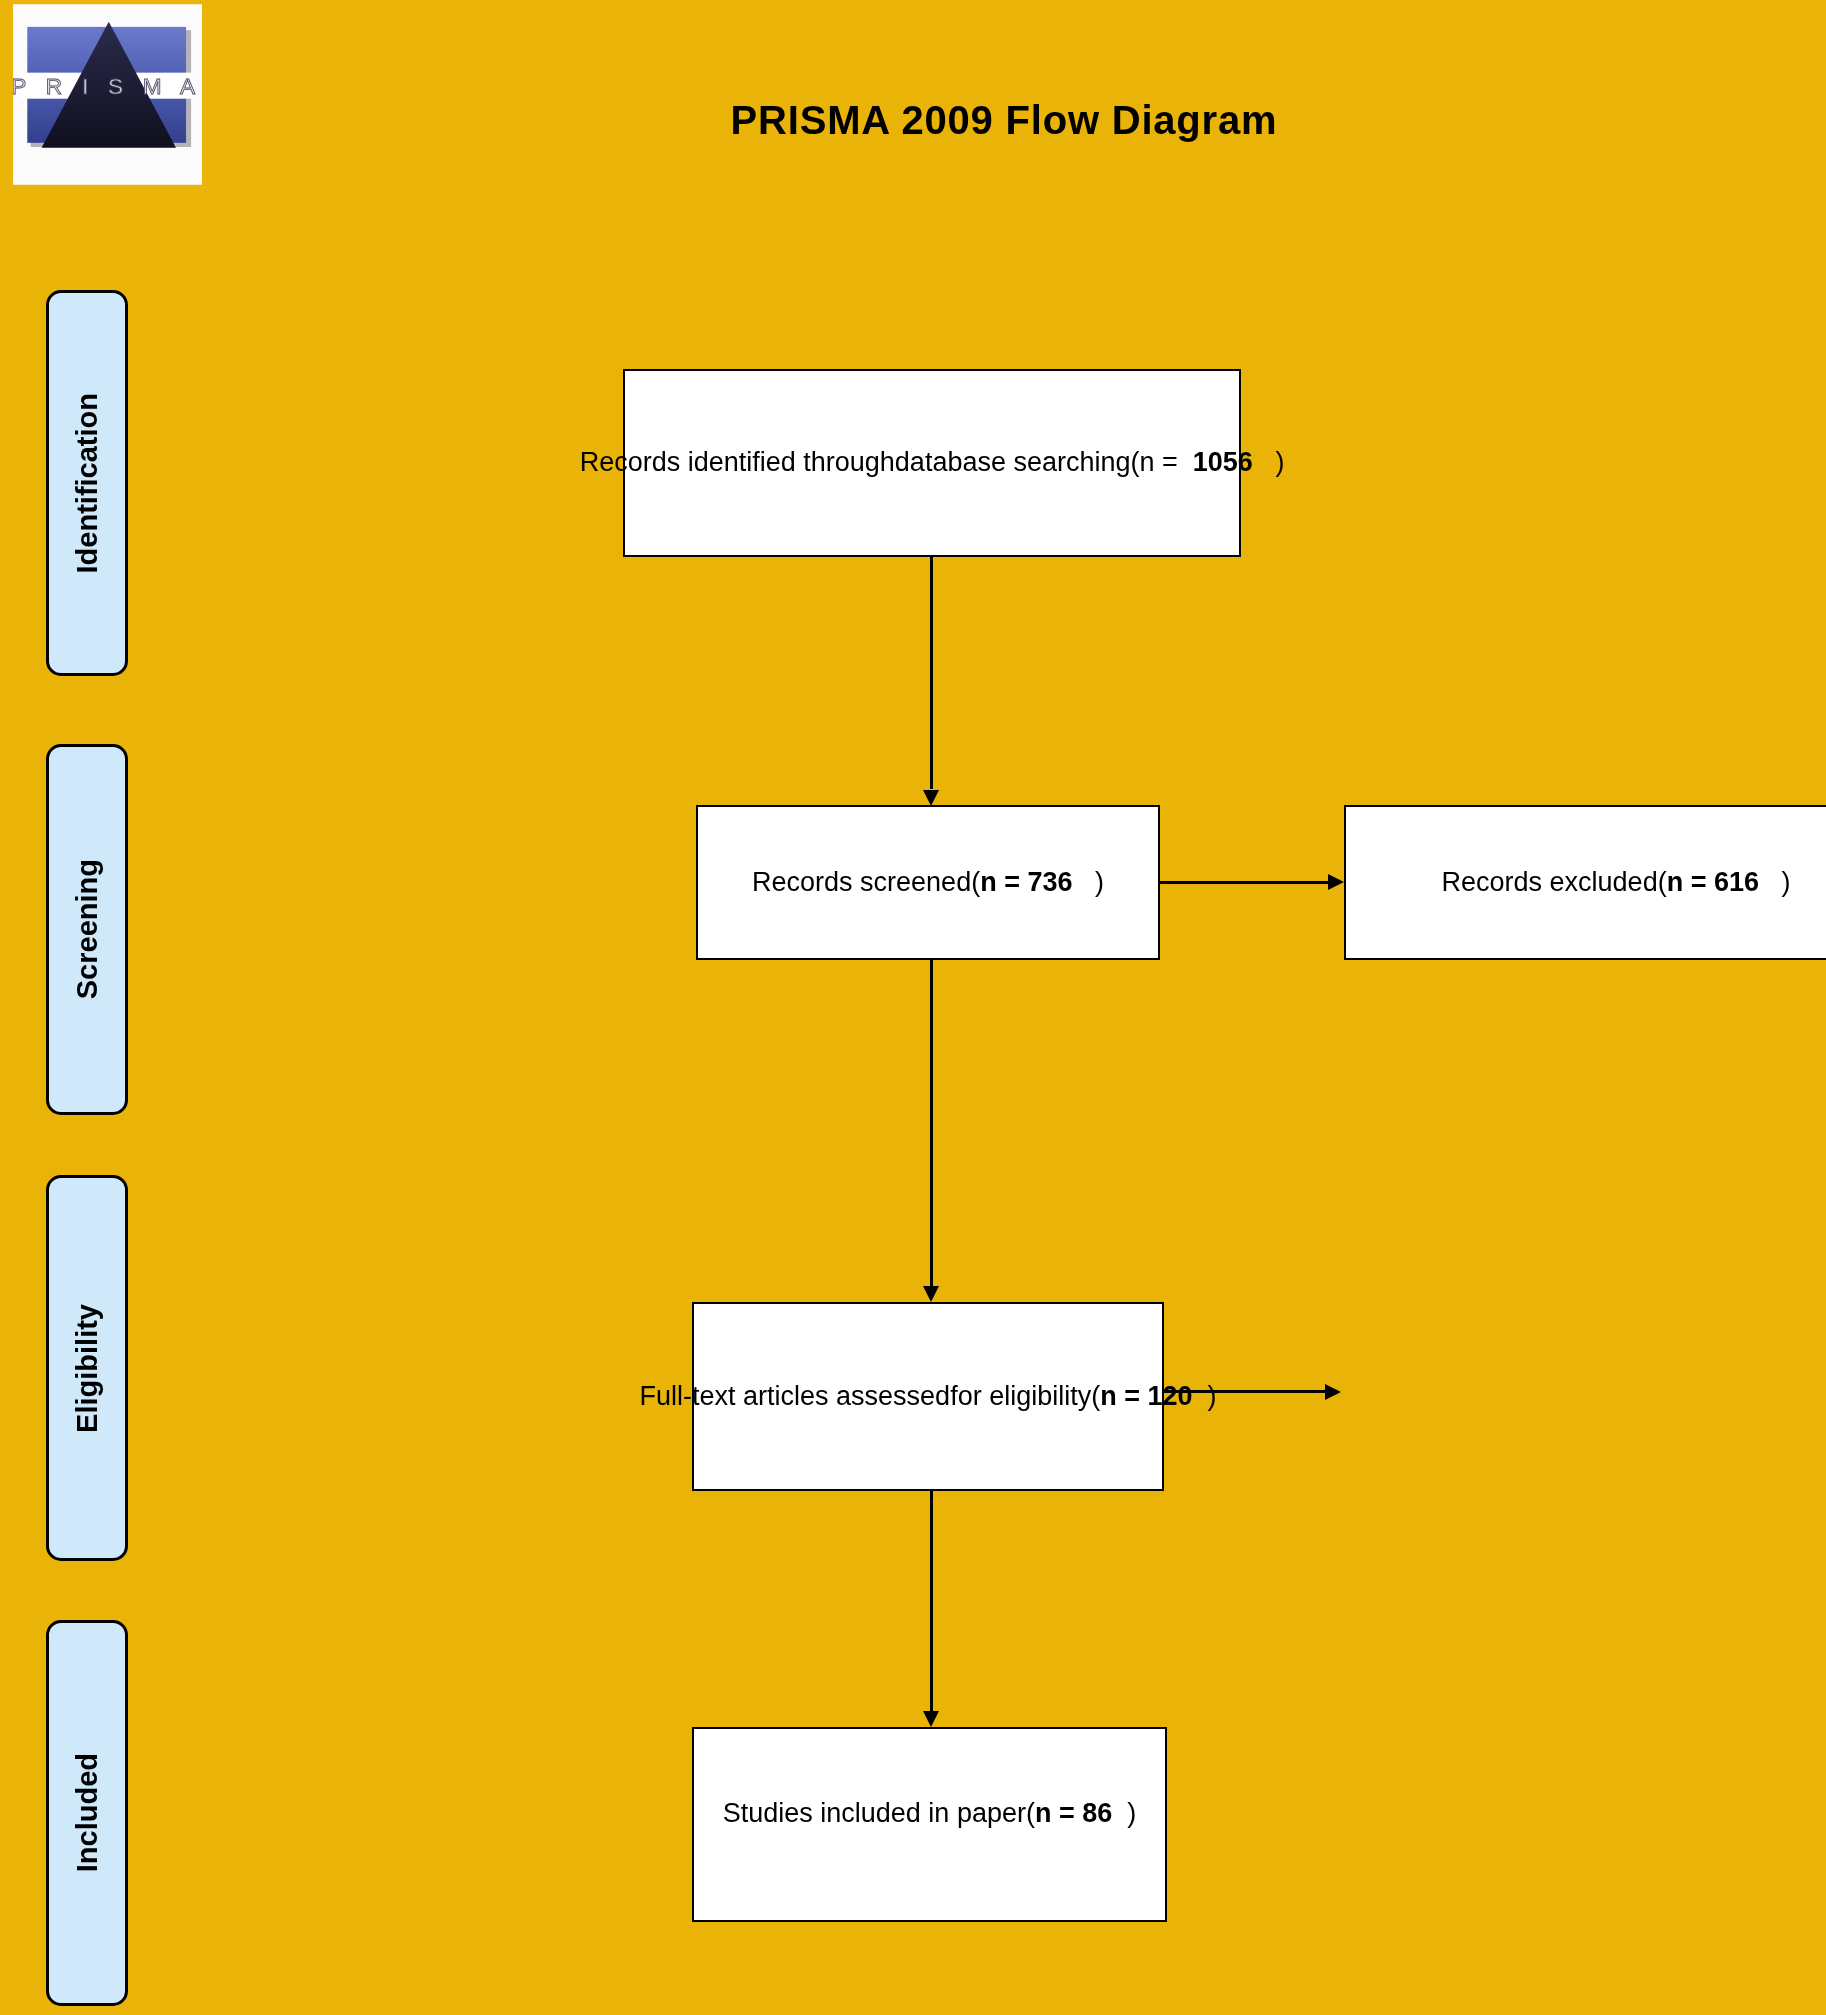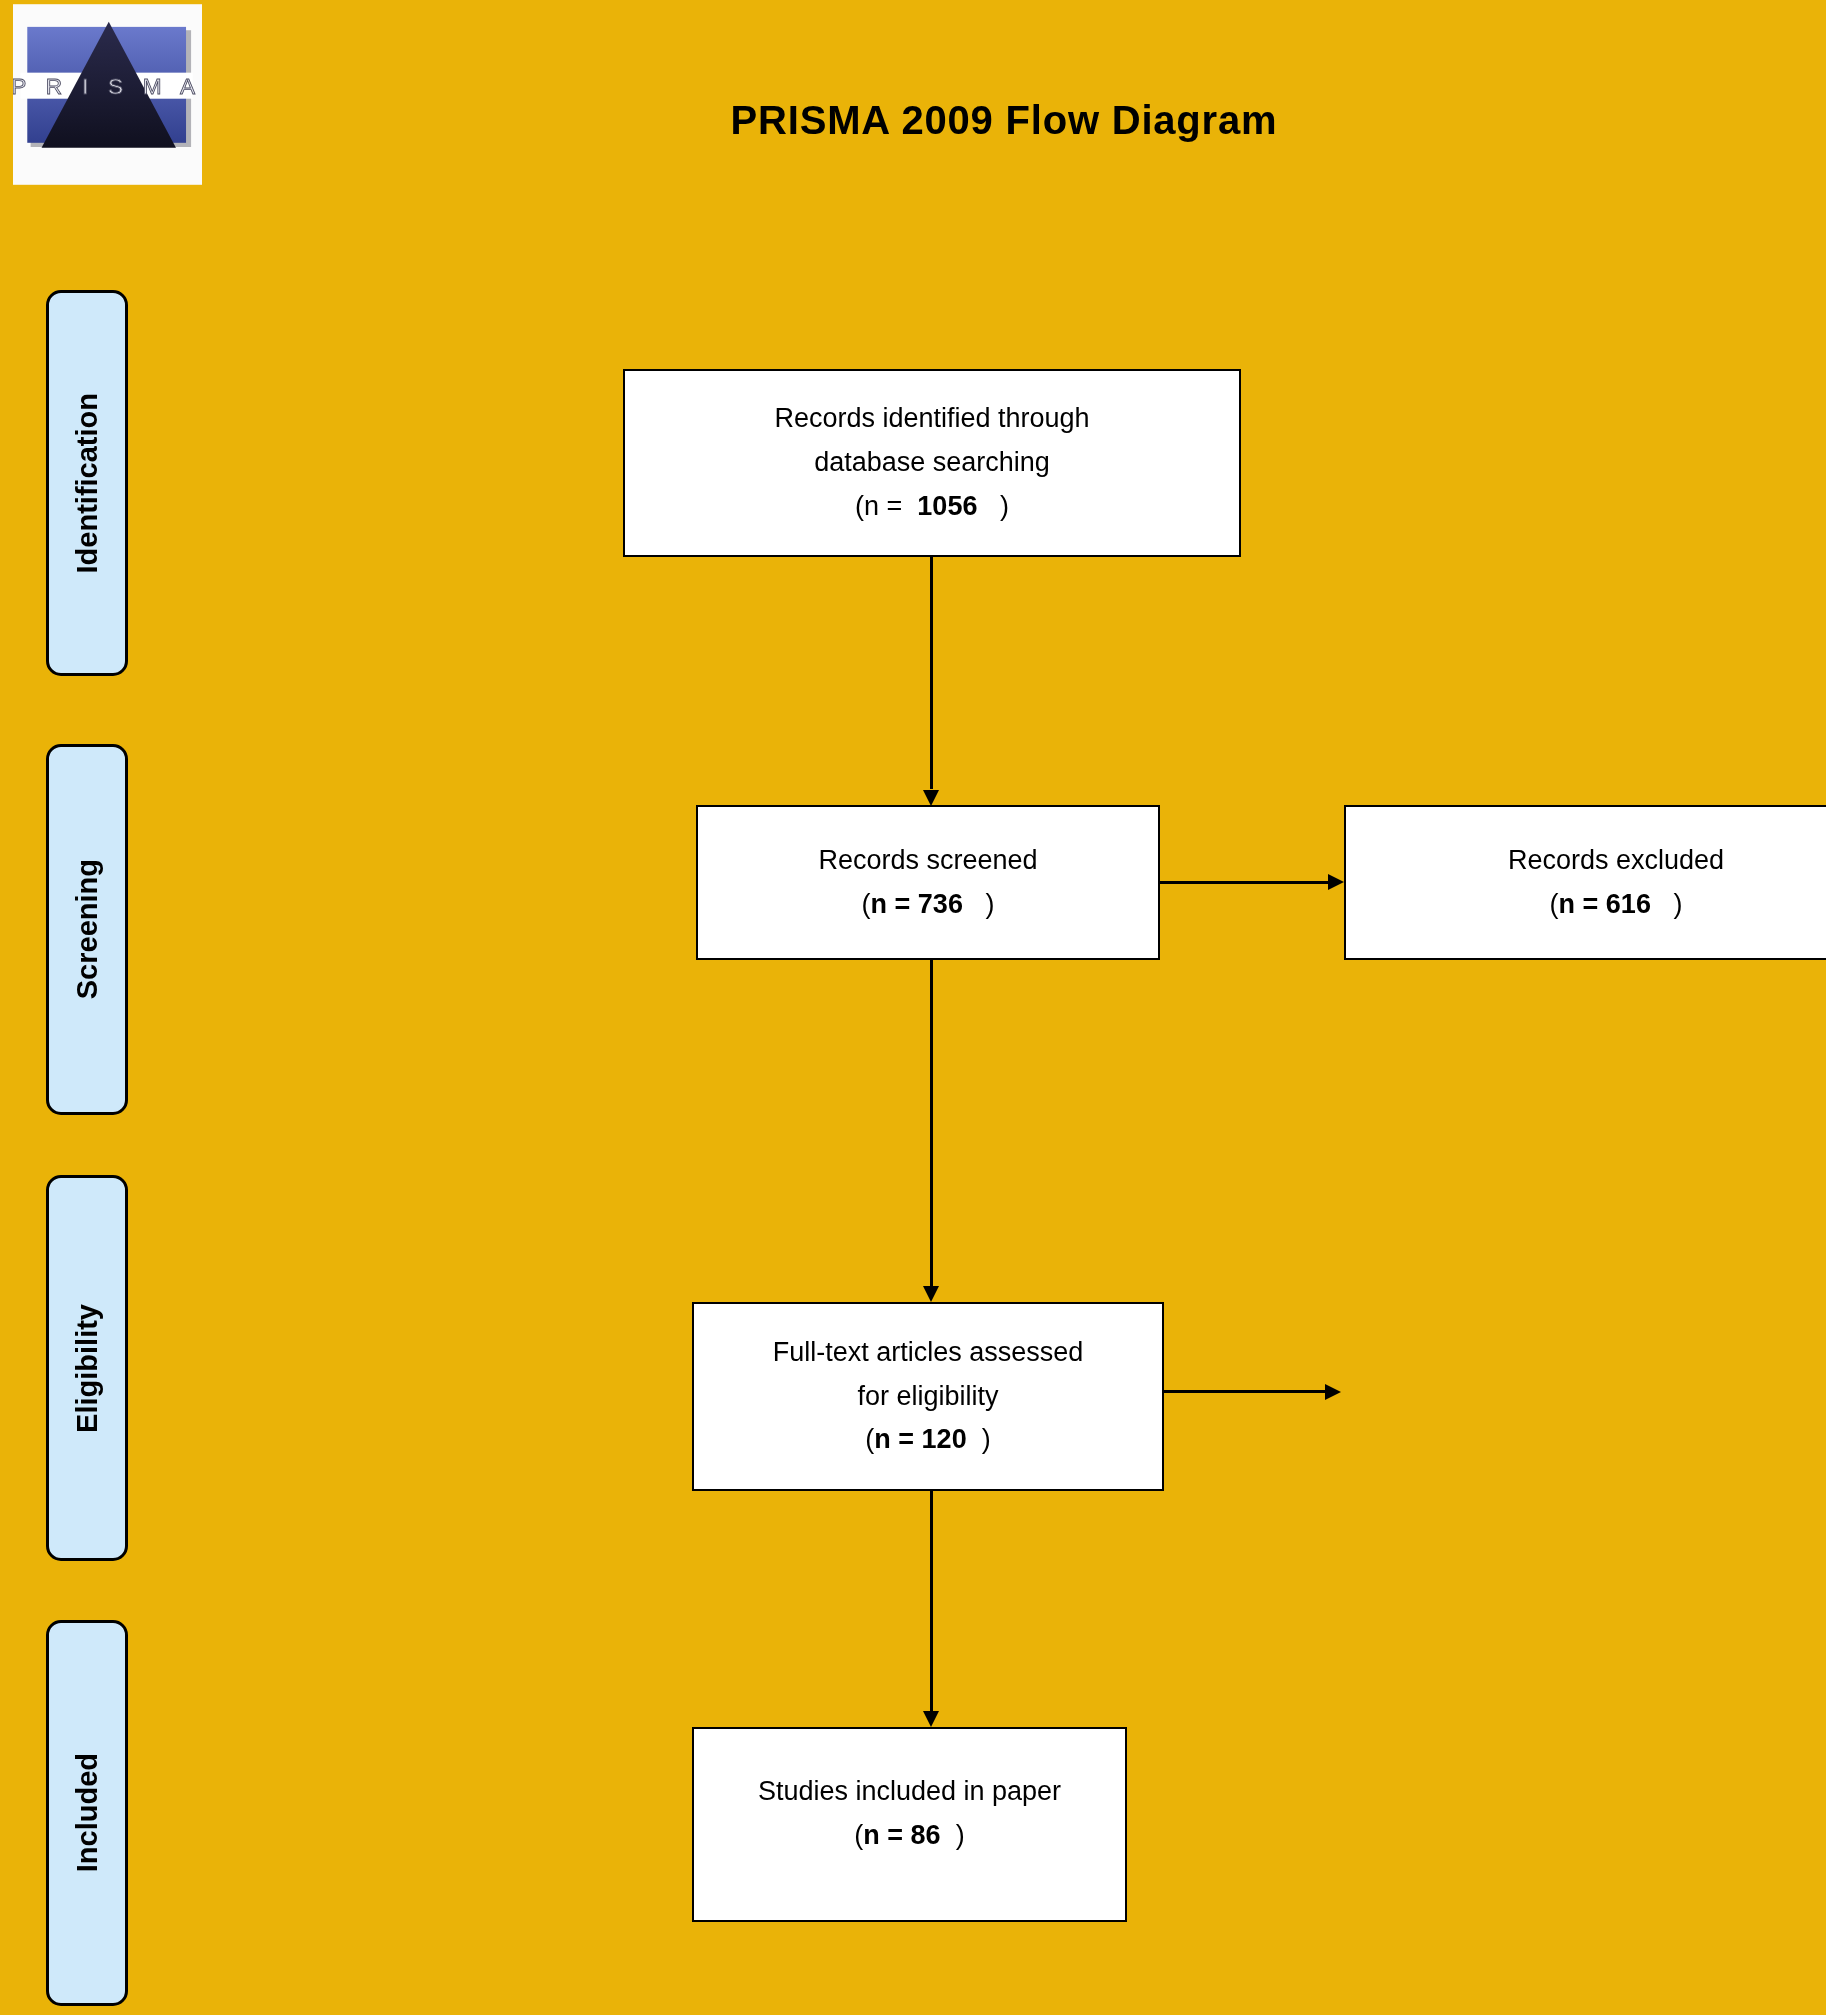--- a/index.html
+++ b/index.html
@@ -62,42 +62,42 @@
   .stage-screening{top:744px;height:371px;}
   .stage-eligibility{top:1175px;height:386px;}
   .stage-included{top:1620px;height:386px;}
   
   .flowbox{
     position:absolute;
     background:#ffffff;
     border:2.9px solid #000;
     box-sizing:border-box;
     display:flex;
-    flex-direction:column;
+    flex-direction:row;
     align-items:center;
     justify-content:center;
     text-align:center;
     font-size:27px;
   }
   .flowbox .bline{
     display:block;
     line-height:1.62;
     white-space:pre;
   }
   .nval{font-weight:bold;}
   .box-identified{left:623px;top:369px;width:618px;height:188px;}
   .box-screened{left:696px;top:805px;width:464px;height:155px;}
   .box-excluded{left:1344px;top:805px;width:544px;height:155px;}
   .box-fulltext{left:692px;top:1302px;width:472px;height:189px;}
   .box-ft-excluded{
     left:1341px;top:1215px;width:477px;height:360px;
     justify-content:flex-start;
     padding-top:23px;
   }
-  .box-included{left:692px;top:1727px;width:435px;height:195px;padding-bottom:21px;}
+  .box-included{left:692px;top:1727px;width:475px;height:195px;padding-bottom:21px;}
   
   .vline{position:absolute;width:2.9px;background:#000;}
   .hline{position:absolute;height:2.9px;background:#000;}
   .head-down{
     position:absolute;width:0;height:0;
     border-left:8.4px solid transparent;
     border-right:8.4px solid transparent;
     border-top:16px solid #000;
   }
   .head-right{

